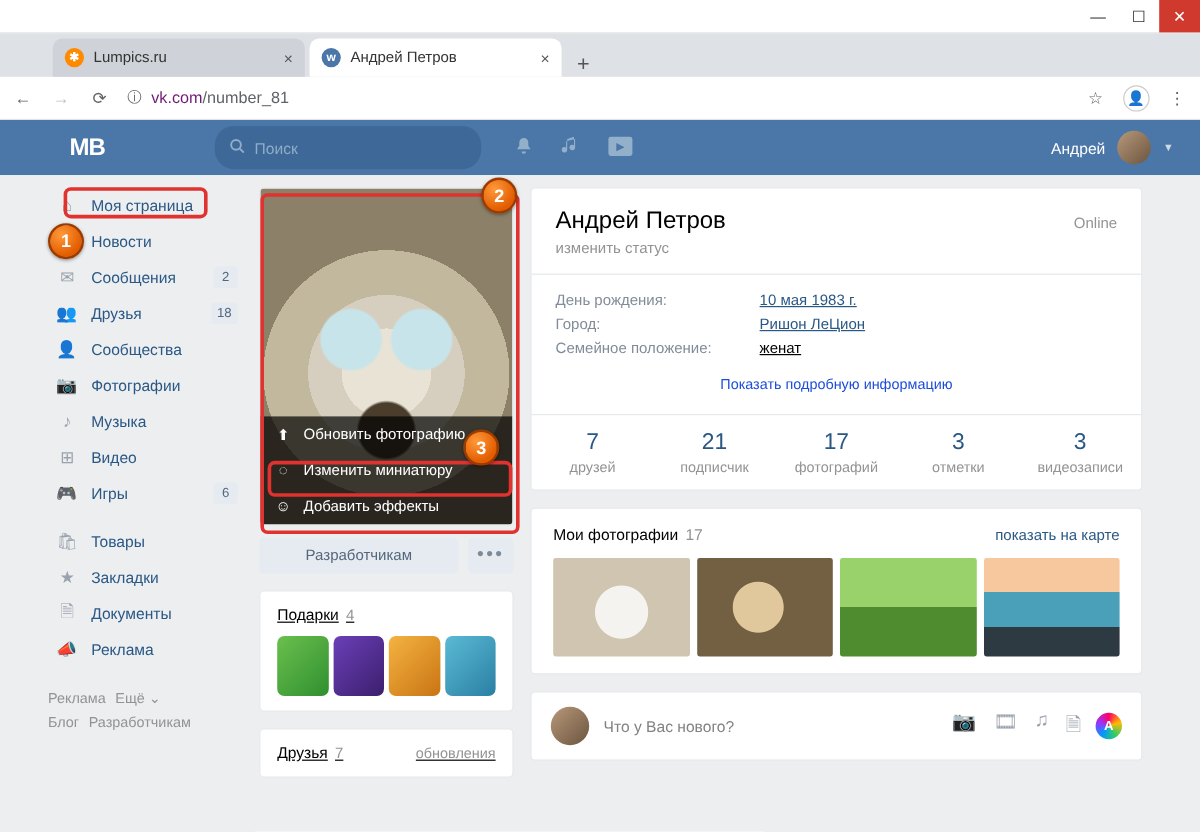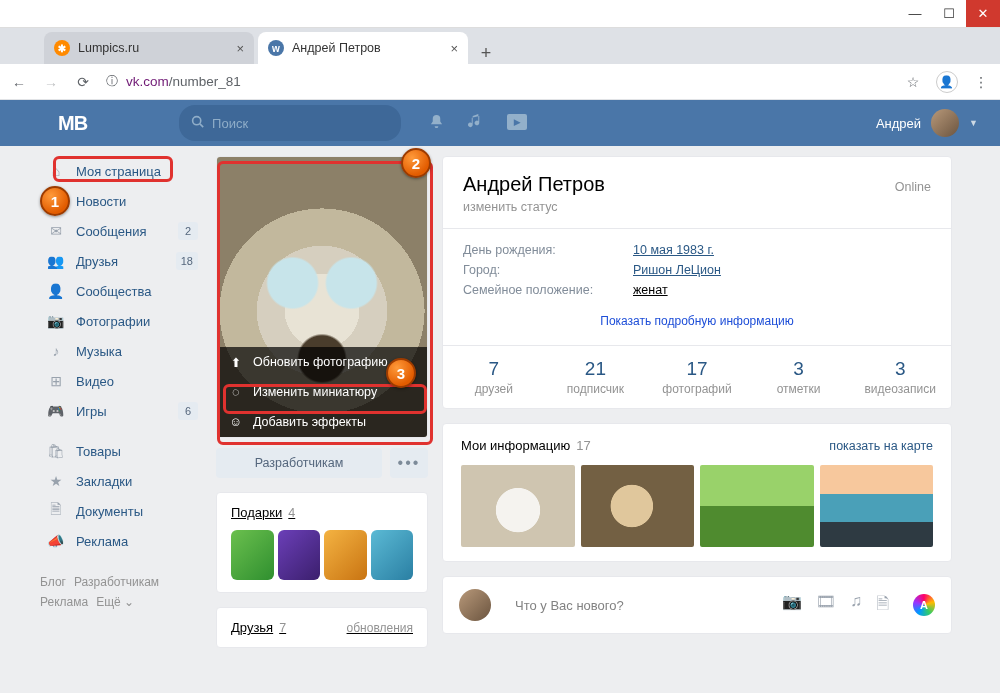--- a/index.html
+++ b/index.html
@@ -103,21 +103,21 @@
   .photos-head .t { color: #000; margin-right: 6px; }
   .photos-head .c { color: #939393; }
   .photos-head .map { margin-left: auto; color: #2a5885; font-size: 12.5px; }
   .thumb-row { display: flex; gap: 6px; margin-top: 12px; }
   .thumb { width: 116px; height: 82px; border-radius: 2px; }
   .t1 { background: radial-gradient(circle at 50% 55%, #f5f3ef 0 30%, #cfc5b0 31% 100%); }
   .t2 { background: radial-gradient(circle at 45% 50%, #e0c79c 0 28%, #736043 29% 100%); }
   .t3 { background: linear-gradient(180deg,#99d26a 0 50%,#4f8b2f 50% 100%); }
   .t4 { background: linear-gradient(180deg,#f7c89d 0 35%,#4aa0b8 35% 70%,#2e3a42 70% 100%); }
 
-  .post-card { margin-top: 14px; padding: 12px 16px; display: flex; align-items: center; gap: 24px; font-size: 13px; }
+  .post-card { margin-top: 14px; padding: 12px 16px; display: flex; align-items: center; gap: 12px; font-size: 13px; }
   .post-card .pav { width: 32px; height: 32px; border-radius: 50%; background: linear-gradient(135deg,#b8997a,#6b543f); }
   .post-card .ph { color: #828282; flex: 1; }
   .post-card .picn { color: #99a2ad; display: flex; gap: 14px; font-size: 16px; }
   .post-card .post-music { font-family: Arial; }
   .post-card .acircle { width: 22px; height: 22px; border-radius: 50%; background: conic-gradient(#f06,#fb0,#3c6,#09f,#93f,#f06); display: flex; align-items: center; justify-content: center; color: #fff; font-size: 11px; font-weight: bold; }
 
   
   .ann-badge { position: absolute; width: 30px; height: 30px; border-radius: 50%; background: radial-gradient(circle at 35% 30%, #ff9a3a, #e25c00 70%); border: 2px solid #9c3b00; color: #fff; font-weight: bold; font-size: 15px; display: flex; align-items: center; justify-content: center; z-index: 50; box-shadow: 0 1px 3px rgba(0,0,0,0.4); }
   .ann-box { position: absolute; border: 3px solid #e0322f; border-radius: 6px; z-index: 40; pointer-events: none; }
 
@@ -246,22 +246,22 @@
       </div>
     <div class="sb-item">
         <span class="ic">🗎</span>
         <span class="label">Документы</span>
       </div>
     <div class="sb-item">
         <span class="ic">📣</span>
         <span class="label">Реклама</span>
       </div>
     <div class="sb-foot">
+      <div><span>Реклама</span><span>Ещё ⌄</span></div>
       <div><span>Блог</span><span>Разработчикам</span></div>
-      <div><span>Реклама</span><span>Ещё ⌄</span></div>
     </div>
   </div>
 
   <div class="main">
     <div class="leftcol">
       <div class="card avatar-card">
         <div class="avatar-img"></div>
         <span class="ov-close">×</span>
         <div class="avatar-overlay">
           <div class="ov-row">
@@ -347,21 +347,21 @@
             </div>
           <div class="counter">
               <div class="n">3</div>
               <div class="l">видеозаписи</div>
             </div>
         </div>
       </div>
 
       <div class="card photos-card">
         <div class="photos-head">
-          <span class="t">Мои информацию</span>
+          <span class="t">Мои фотографии</span>
           <span class="c">17</span>
           <span class="map">показать на карте</span>
         </div>
         <div class="thumb-row">
           <div class="thumb t1"></div>
           <div class="thumb t2"></div>
           <div class="thumb t3"></div>
           <div class="thumb t4"></div>
         </div>
       </div>

